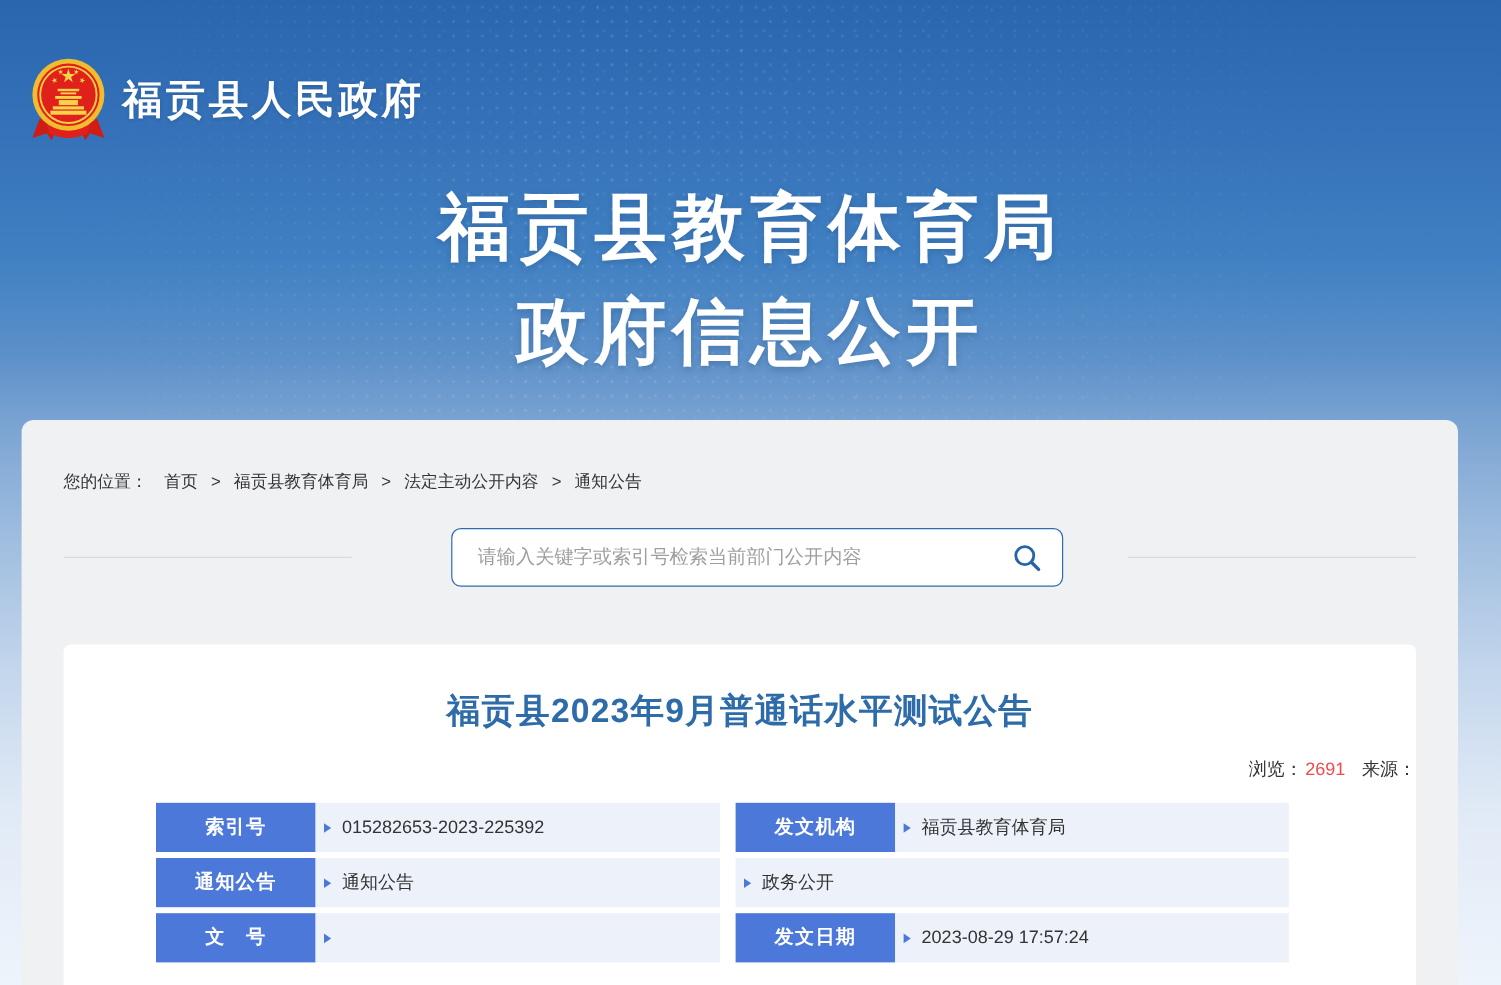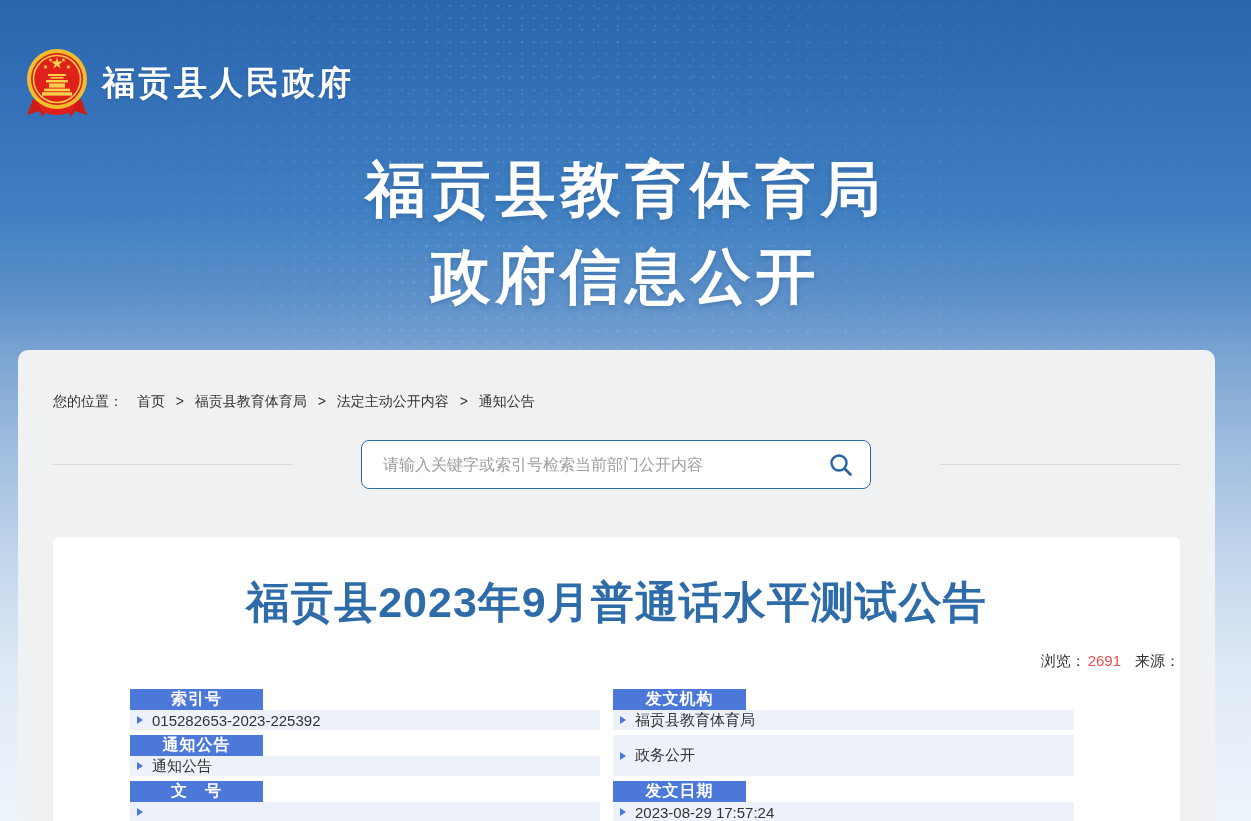--- a/index.html
+++ b/index.html
@@ -50,42 +50,42 @@
 
   .breadcrumb { position:absolute; top:43px; left:35px; font-size:14px; color:#333; line-height:1.2; }
   .breadcrumb a { color:#333; text-decoration:none; cursor:pointer; }
   .crumb-label { margin-right:10px; }
   .crumb-sep { margin:0 7px; color:#333; }
 
   
   .divider { position:absolute; top:114px; width:240px; height:1px; background:#d9d9d9; }
   .divider-left  { left:35px; }
   .divider-right { left:922px; }
-  .search-box { position:absolute; top:90px; left:343px; width:510px; height:49px;
+  .search-box { position:absolute; top:90px; left:358px; width:510px; height:49px;
     background:#fff; border:1px solid #2e6cb0; border-radius:8px;
     display:flex; align-items:center; }
   .search-input { flex:1; height:100%; border:none; outline:none; background:transparent;
     font-size:16px; color:#333; padding:0 8px 0 21px; font-family:inherit; }
   .search-input::placeholder { color:#9e9e9e; }
   .search-btn { width:58px; height:100%; border:none; background:transparent; cursor:pointer;
     display:flex; align-items:center; justify-content:center; }
 
   
   .article-card { position:absolute; top:187px; left:35px; width:1127px; height:284px;
     background:#fff; border-radius:6px 6px 0 0; }
-  .article-title { margin-top:37px; text-align:center; font-size:43px; font-weight:bold;
+  .article-title { margin-top:37px; text-align:center; font-size:28px; font-weight:bold;
     color:#2e6ba9; letter-spacing:1px; }
   .article-meta { margin-top:20px; text-align:right; font-size:15px; color:#333; }
   .views-count { color:#ee4c4c; margin:0 6px 0 2px; }
   .source-label { margin-left:8px; }
 
   
   .info-table { margin:18px 0 0 77px; width:958px; }
   .info-row { display:flex; margin-bottom:5px; }
-  .info-cell { display:flex; height:41px;flex-direction:column; }
+  .info-cell { display:flex; height:41px; }
   .info-cell.col-left  { width:470px; margin-right:13px; }
   .info-cell.col-right { width:461px; }
   .cell-label { width:133px; flex:0 0 auto; background:#4c78d9; color:#fff;
     font-size:16px; font-weight:bold; letter-spacing:1px;
     display:flex; align-items:center; justify-content:center; }
   .cell-value { flex:1; background:#edf1f9; display:flex; align-items:center;
     font-size:15px; color:#333; }
   .arrow-right { width:0; height:0; border-left:6px solid #4c78d9;
     border-top:4px solid transparent; border-bottom:4px solid transparent;
     margin:0 9px 0 7px; flex:0 0 auto; }

